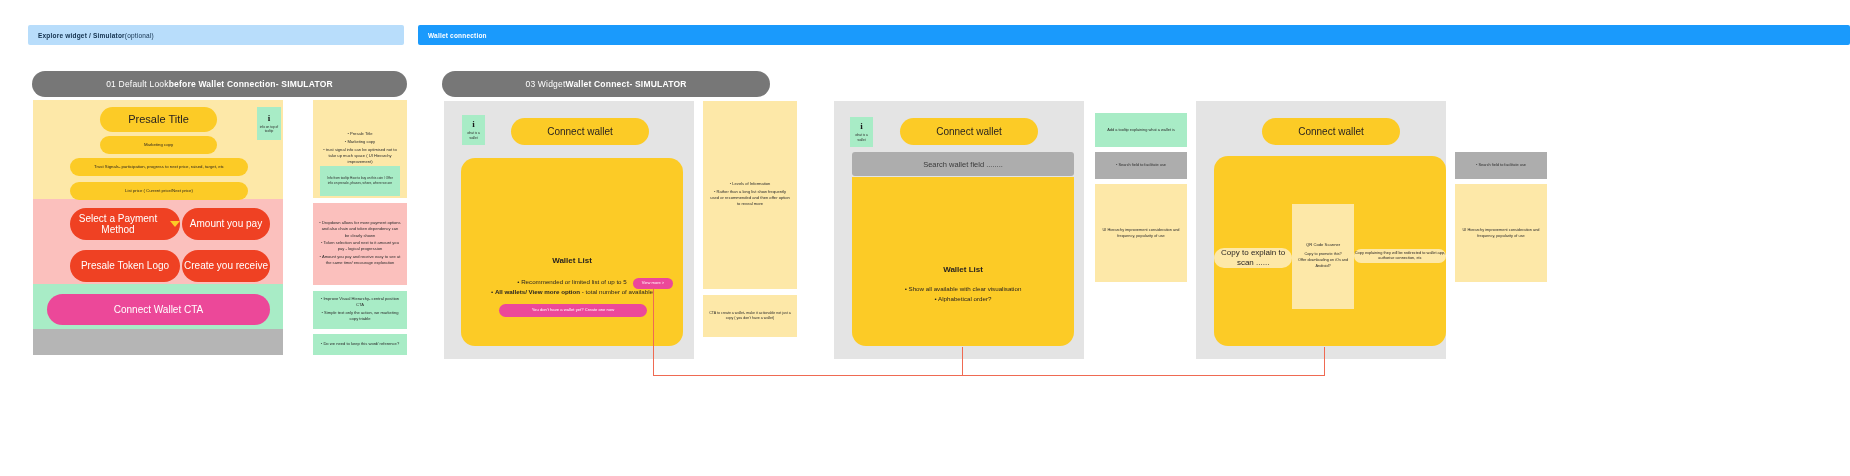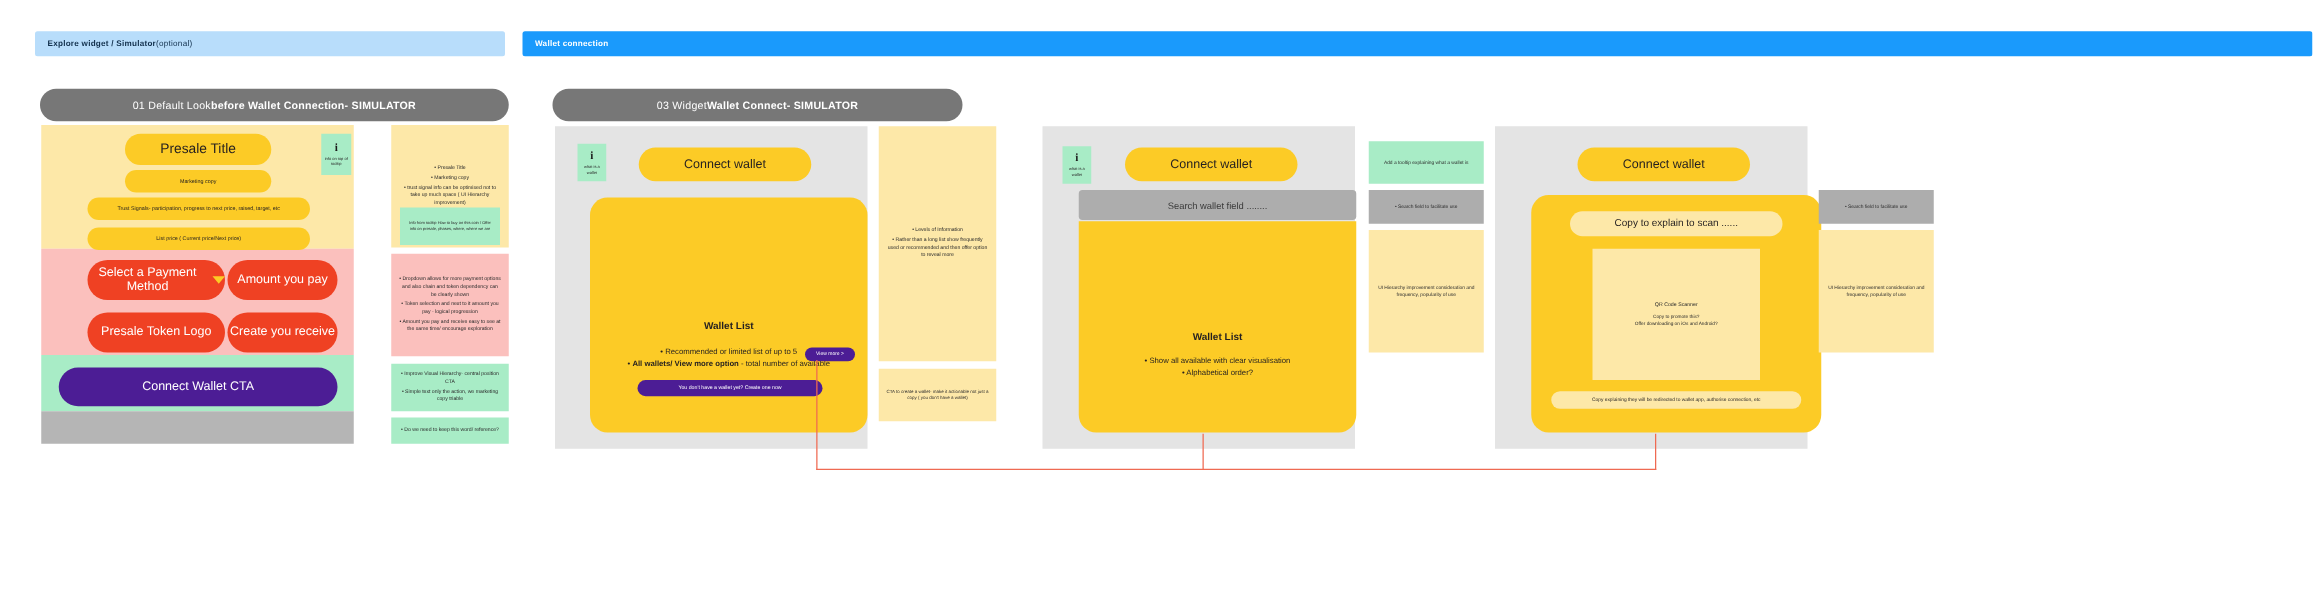--- a/index.html
+++ b/index.html
@@ -33,30 +33,30 @@
   .panel-body { position: absolute; background:#e4e4e4; }
 
   
   .blk { position:absolute; }
   .pill {
     position:absolute; border-radius:999px; display:flex;
     align-items:center; justify-content:center; text-align:center;
     line-height:1.15;
   }
   .rrect { position:absolute; border-radius:10px; display:flex;
-    align-items:center; justify-content:center; text-align:center;margin-left:11px; }
+    align-items:center; justify-content:center; text-align:center; }
 
   .band-yellow { background:#fde8a8; }
   .band-pink   { background:#fbc0bd; }
   .band-green  { background:#a8ecc6; }
   .band-grey   { background:#b5b5b5; }
 
   .btn-yellow { background:#fccb26; color:#231f20; }
   .btn-red    { background:#ef4123; color:#ffffff; }
-  .btn-green  { background:#4c1d95; color:#ffffff; }
+  .btn-green  { background:#ec4899; color:#ffffff; }
   .btn-grey   { background:#adadad; color:#3a3a3a; }
   .btn-cream  { background:#fde8a8; color:#231f20; }
 
   
   .note {
     position:absolute; padding:5px 6px; font-size:4.1px; line-height:1.5;
     color:#2b2b2b; text-align:center; display:flex; align-items:center;
     justify-content:center; flex-direction:column;
   }
   .note.ncream { background:#fde8a8; }
@@ -223,21 +223,21 @@
       </ul>
   </div>
   <div class="note ncream" style="left:1095px; top:184px; width:92px; height:98px; font-size:3.9px;">
     <span>UI Hierarchy improvement consideration and frequency, popularity of use</span>
   </div>
 
   <div class="panel-body" style="left:1196px; top:101px; width:250px; height:258px;"></div>
 
   <div class="pill btn-yellow t-med" style="left:1262px; top:118px; width:138px; height:27px;">Connect wallet</div>
 
-  <div class="rrect btn-yellow" style="left:1214px; top:156px; width:232px; height:190px; border-radius:14px; flex-direction:column; justify-content:flex-start;">
+  <div class="rrect btn-yellow" style="left:1214px; top:156px; width:232px; height:190px; border-radius:14px; flex-direction:row; justify-content:flex-start;">
     <div class="pill btn-cream" style="position:relative; margin-top:13px; width:170px; height:20px; font-size:8px;">Copy to explain to scan ......</div>
     <div style="position:relative; margin-top:10px; width:134px; height:105px; background:#fde8a8; display:flex; flex-direction:column; align-items:center; justify-content:center; gap:5px;">
       <div style="font-size:4.2px; color:#2b2b2b;">QR Code Scanner</div>
       <div style="font-size:3.8px; color:#2b2b2b; text-align:center; line-height:1.5;">
         <div>Copy to promote this?</div>
         <div>Offer downloading on iOs and Android?</div>
       </div>
     </div>
     <div class="pill btn-cream" style="position:relative; margin-top:9px; width:200px; height:14px; font-size:3.9px;">Copy explaining they will be redirected to wallet app, authorise connection,  etc</div>
   </div>

